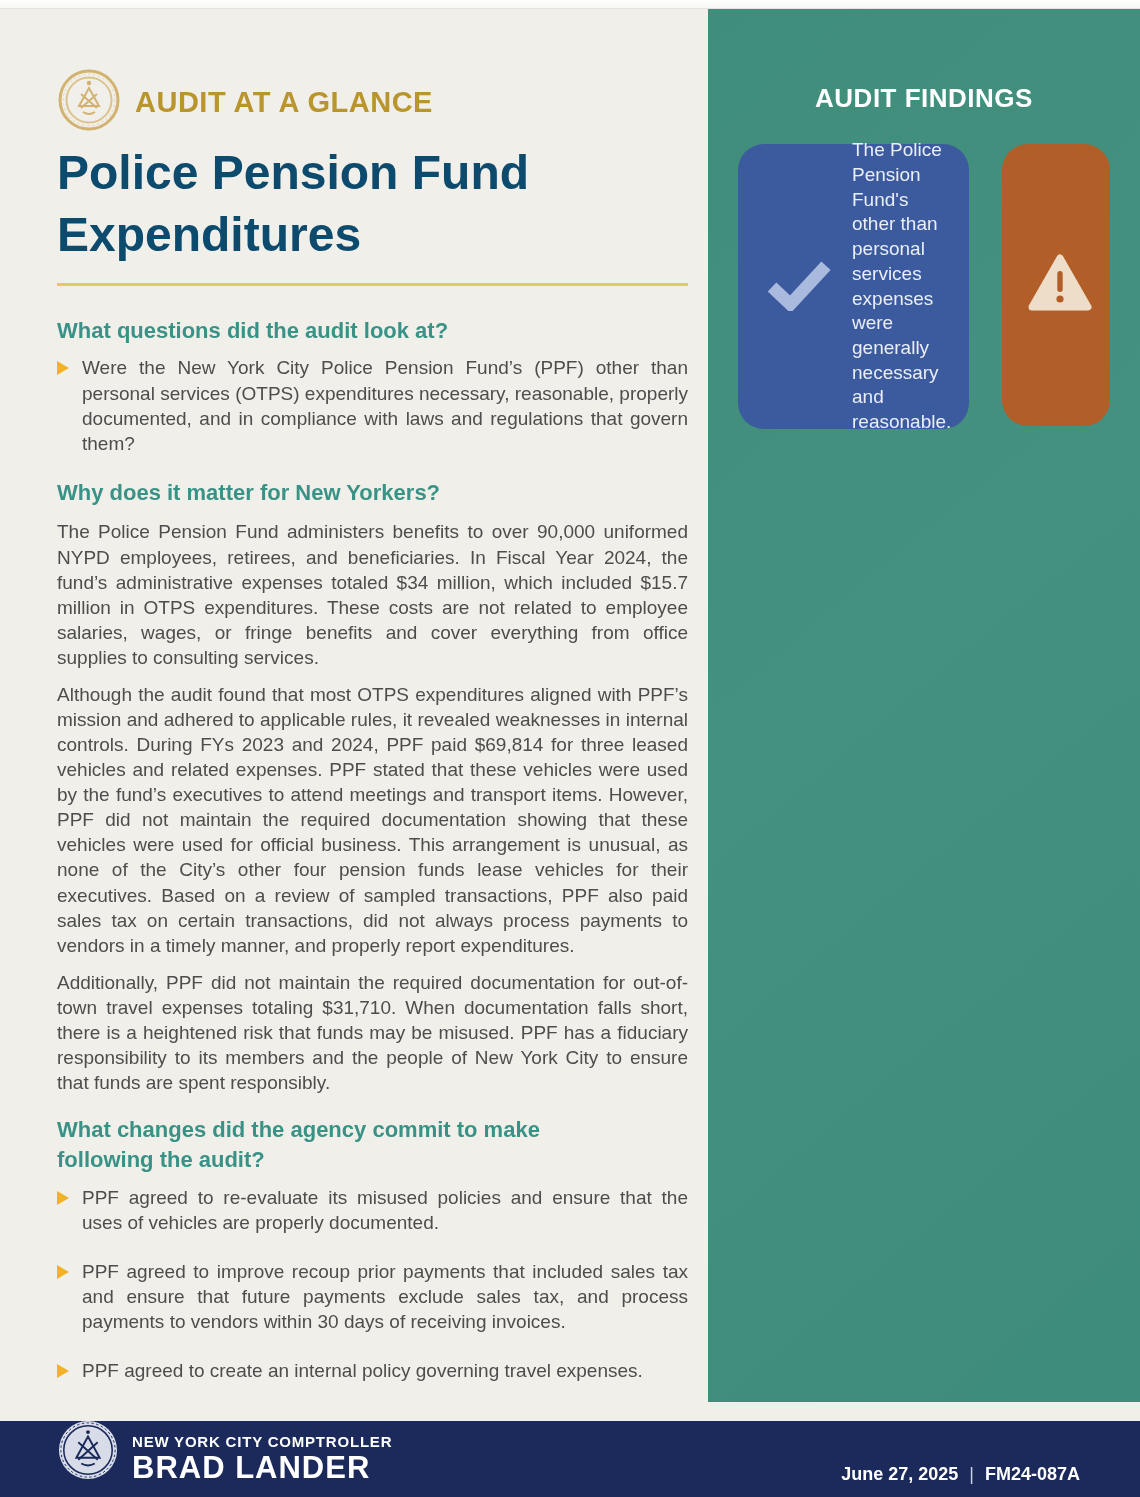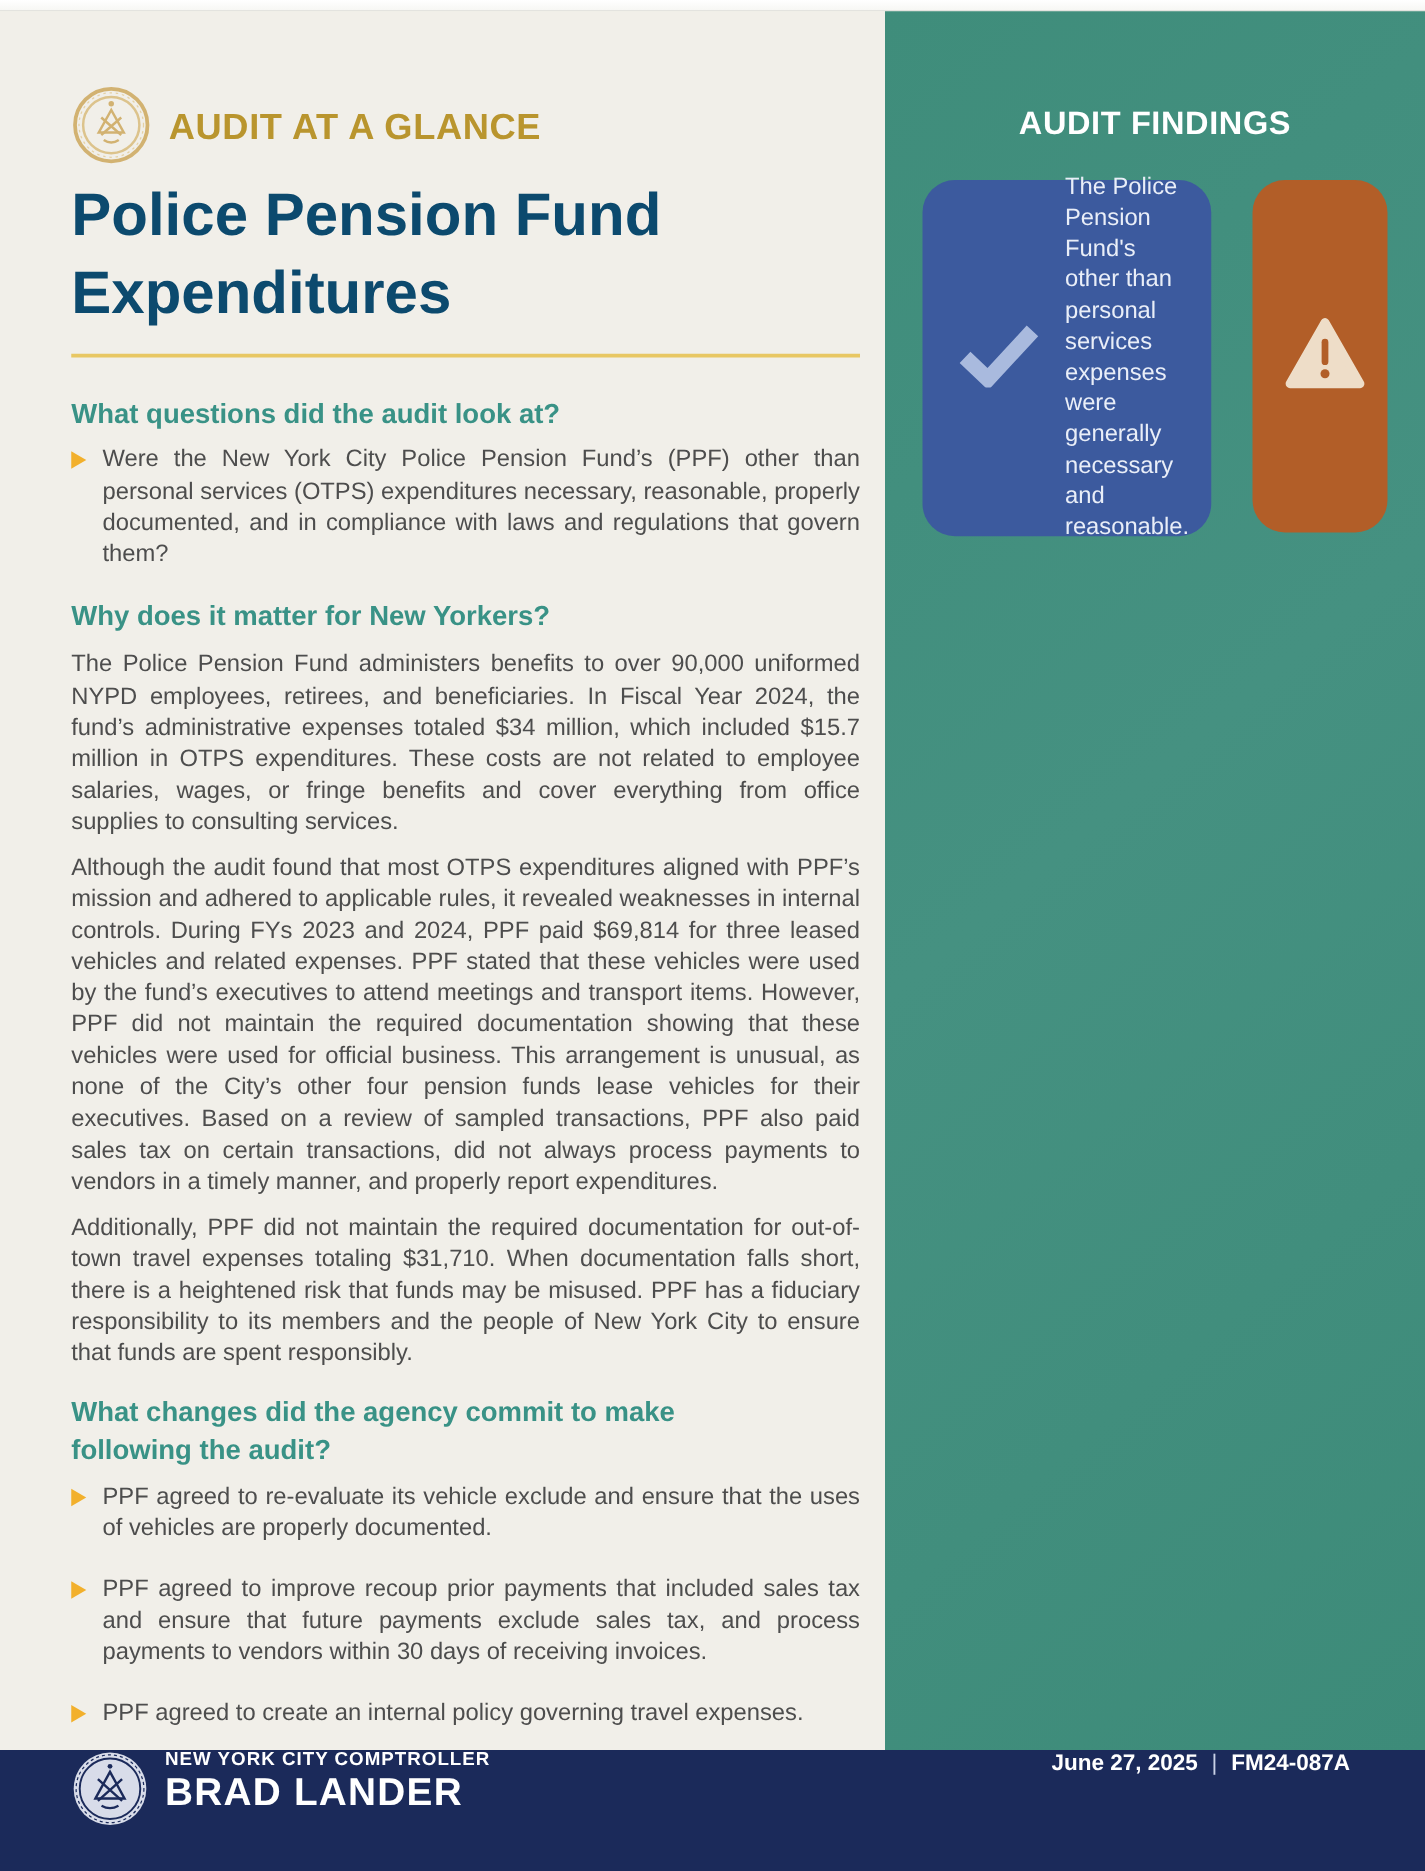--- a/index.html
+++ b/index.html
@@ -97,24 +97,24 @@
   .card-icon { flex: 0 0 auto; }
   .card-text {
     font-size: 19px; line-height: 1.3; max-width: 208px;
   }
   .card.blue .card-text { color: #e9eef8; }
   .card.orange .card-text { color: #f7f0e6; }
 
   
   .footer {
     position: absolute; left: 0; bottom: 0;
-    width: 100%; height: 97px;
+    width: 100%; height: 76px;
     background: #1b2a5a;
-    display: flex; align-items: flex-start;
-    padding: 0 60px 0 57px;
+    display: flex; align-items: flex-end;
+    padding: 0 60px 12px 57px;
   }
   .footer-seal { flex: 0 0 auto; margin-right: 13px; }
   .footer-id-block { line-height: 1.1; }
   .footer-org {
     font-size: 15px; font-weight: bold; color: #ffffff; letter-spacing: 0.8px;
   }
   .footer-name {
     font-size: 31px; font-weight: bold; color: #ffffff; letter-spacing: 1px;
   }
   .footer-right {
@@ -158,21 +158,21 @@
     </div>
 
     <h2 class="section-heading sh-2">Why does it matter for New Yorkers?</h2>
     <p class="para">The Police Pension Fund administers benefits to over 90,000 uniformed NYPD employees, retirees, and beneficiaries. In Fiscal Year 2024, the fund’s administrative expenses totaled $34 million, which included $15.7 million in OTPS expenditures. These costs are not related to employee salaries, wages, or fringe benefits and cover everything from office supplies to consulting services.</p>
     <p class="para">Although the audit found that most OTPS expenditures aligned with PPF’s mission and adhered to applicable rules, it revealed weaknesses in internal controls. During FYs 2023 and 2024, PPF paid $69,814 for three leased vehicles and related expenses. PPF stated that these vehicles were used by the fund’s executives to attend meetings and transport items. However, PPF did not maintain the required documentation showing that these vehicles were used for official business. This arrangement is unusual, as none of the City’s other four pension funds lease vehicles for their executives. Based on a review of sampled transactions, PPF also paid sales tax on certain transactions, did not always process payments to vendors in a timely manner, and properly report expenditures.</p>
     <p class="para">Additionally, PPF did not maintain the required documentation for out-of-town travel expenses totaling $31,710. When documentation falls short, there is a heightened risk that funds may be misused. PPF has a fiduciary responsibility to its members and the people of New York City to ensure that funds are spent responsibly.</p>
 
     <h2 class="section-heading sh-3">What changes did the agency commit to make following the audit?</h2>
     <div class="bullet">
       <span class="tri"></span>
-      <span class="btxt">PPF agreed to re-evaluate its vehicle exclude and ensure that the uses of vehicles are properly documented.</span>
+      <span class="btxt">PPF agreed to re-evaluate its misused policies and ensure that the uses of vehicles are properly documented.</span>
     </div>
     <div class="bullet">
       <span class="tri"></span>
       <span class="btxt">PPF agreed to improve recoup prior payments that included sales tax and ensure that future payments exclude sales tax, and process payments to vendors within 30 days of receiving invoices.</span>
     </div>
     <div class="bullet">
       <span class="tri"></span>
       <span class="btxt">PPF agreed to create an internal policy governing travel expenses.</span>
     </div>
   </div>

